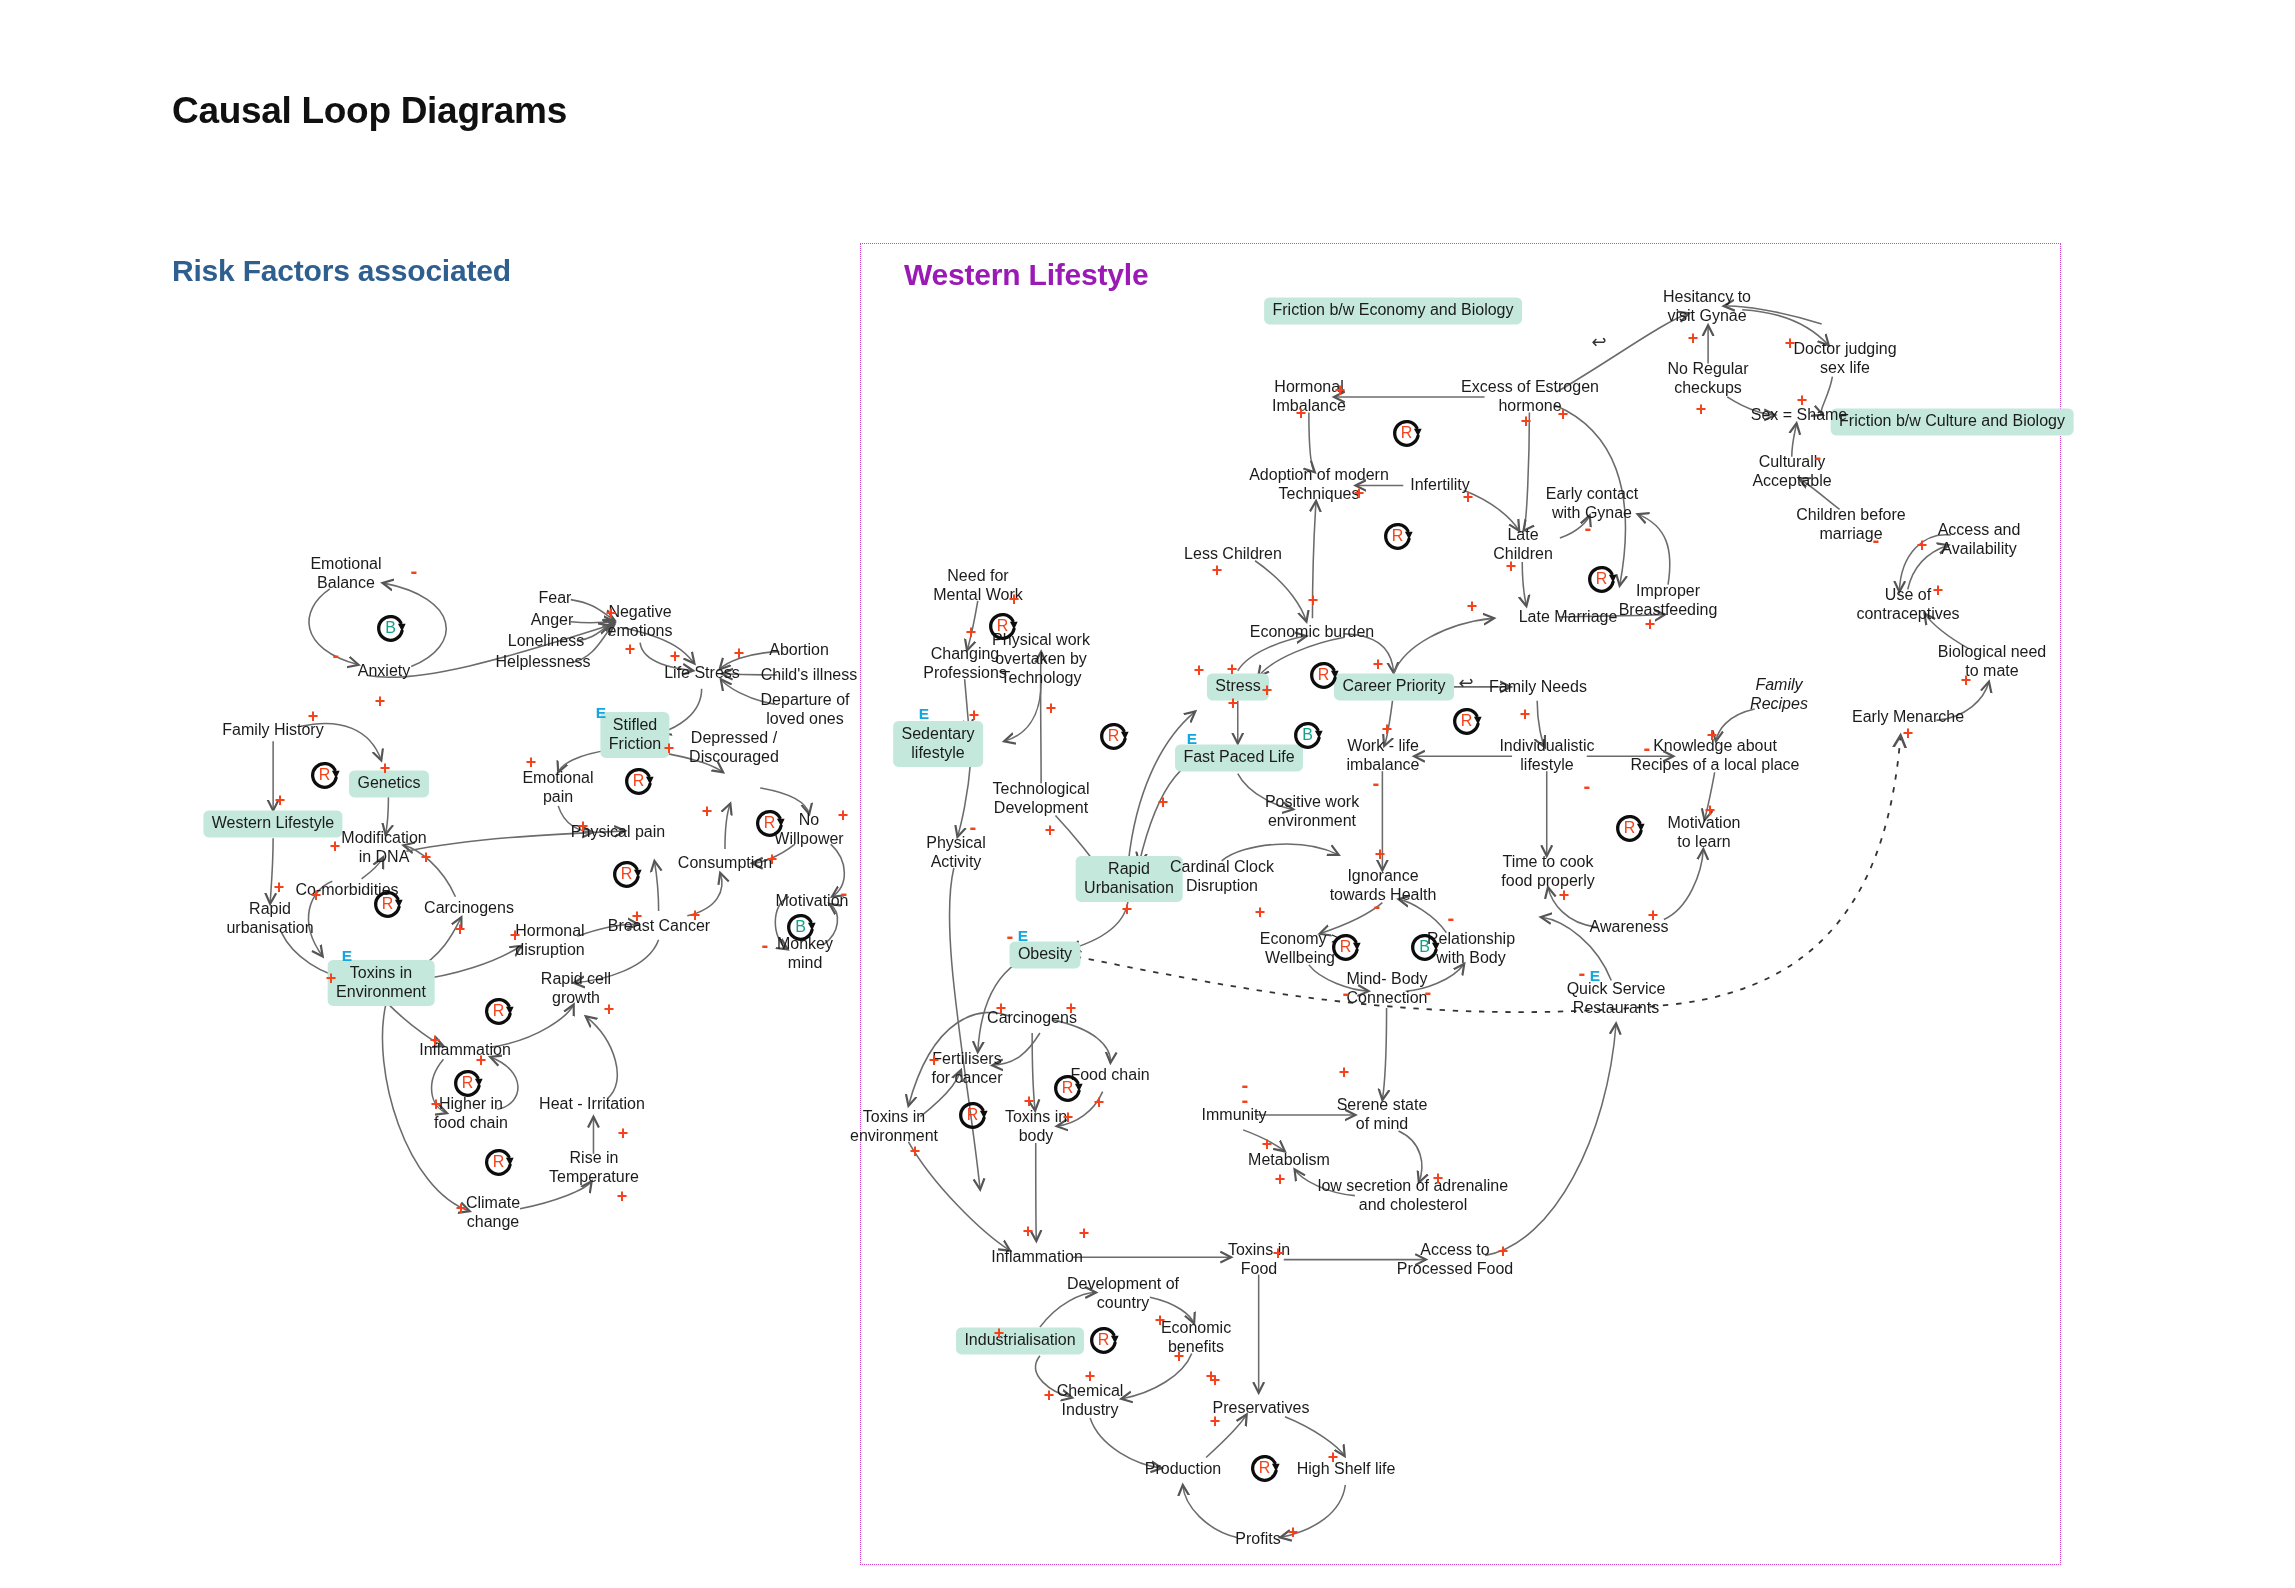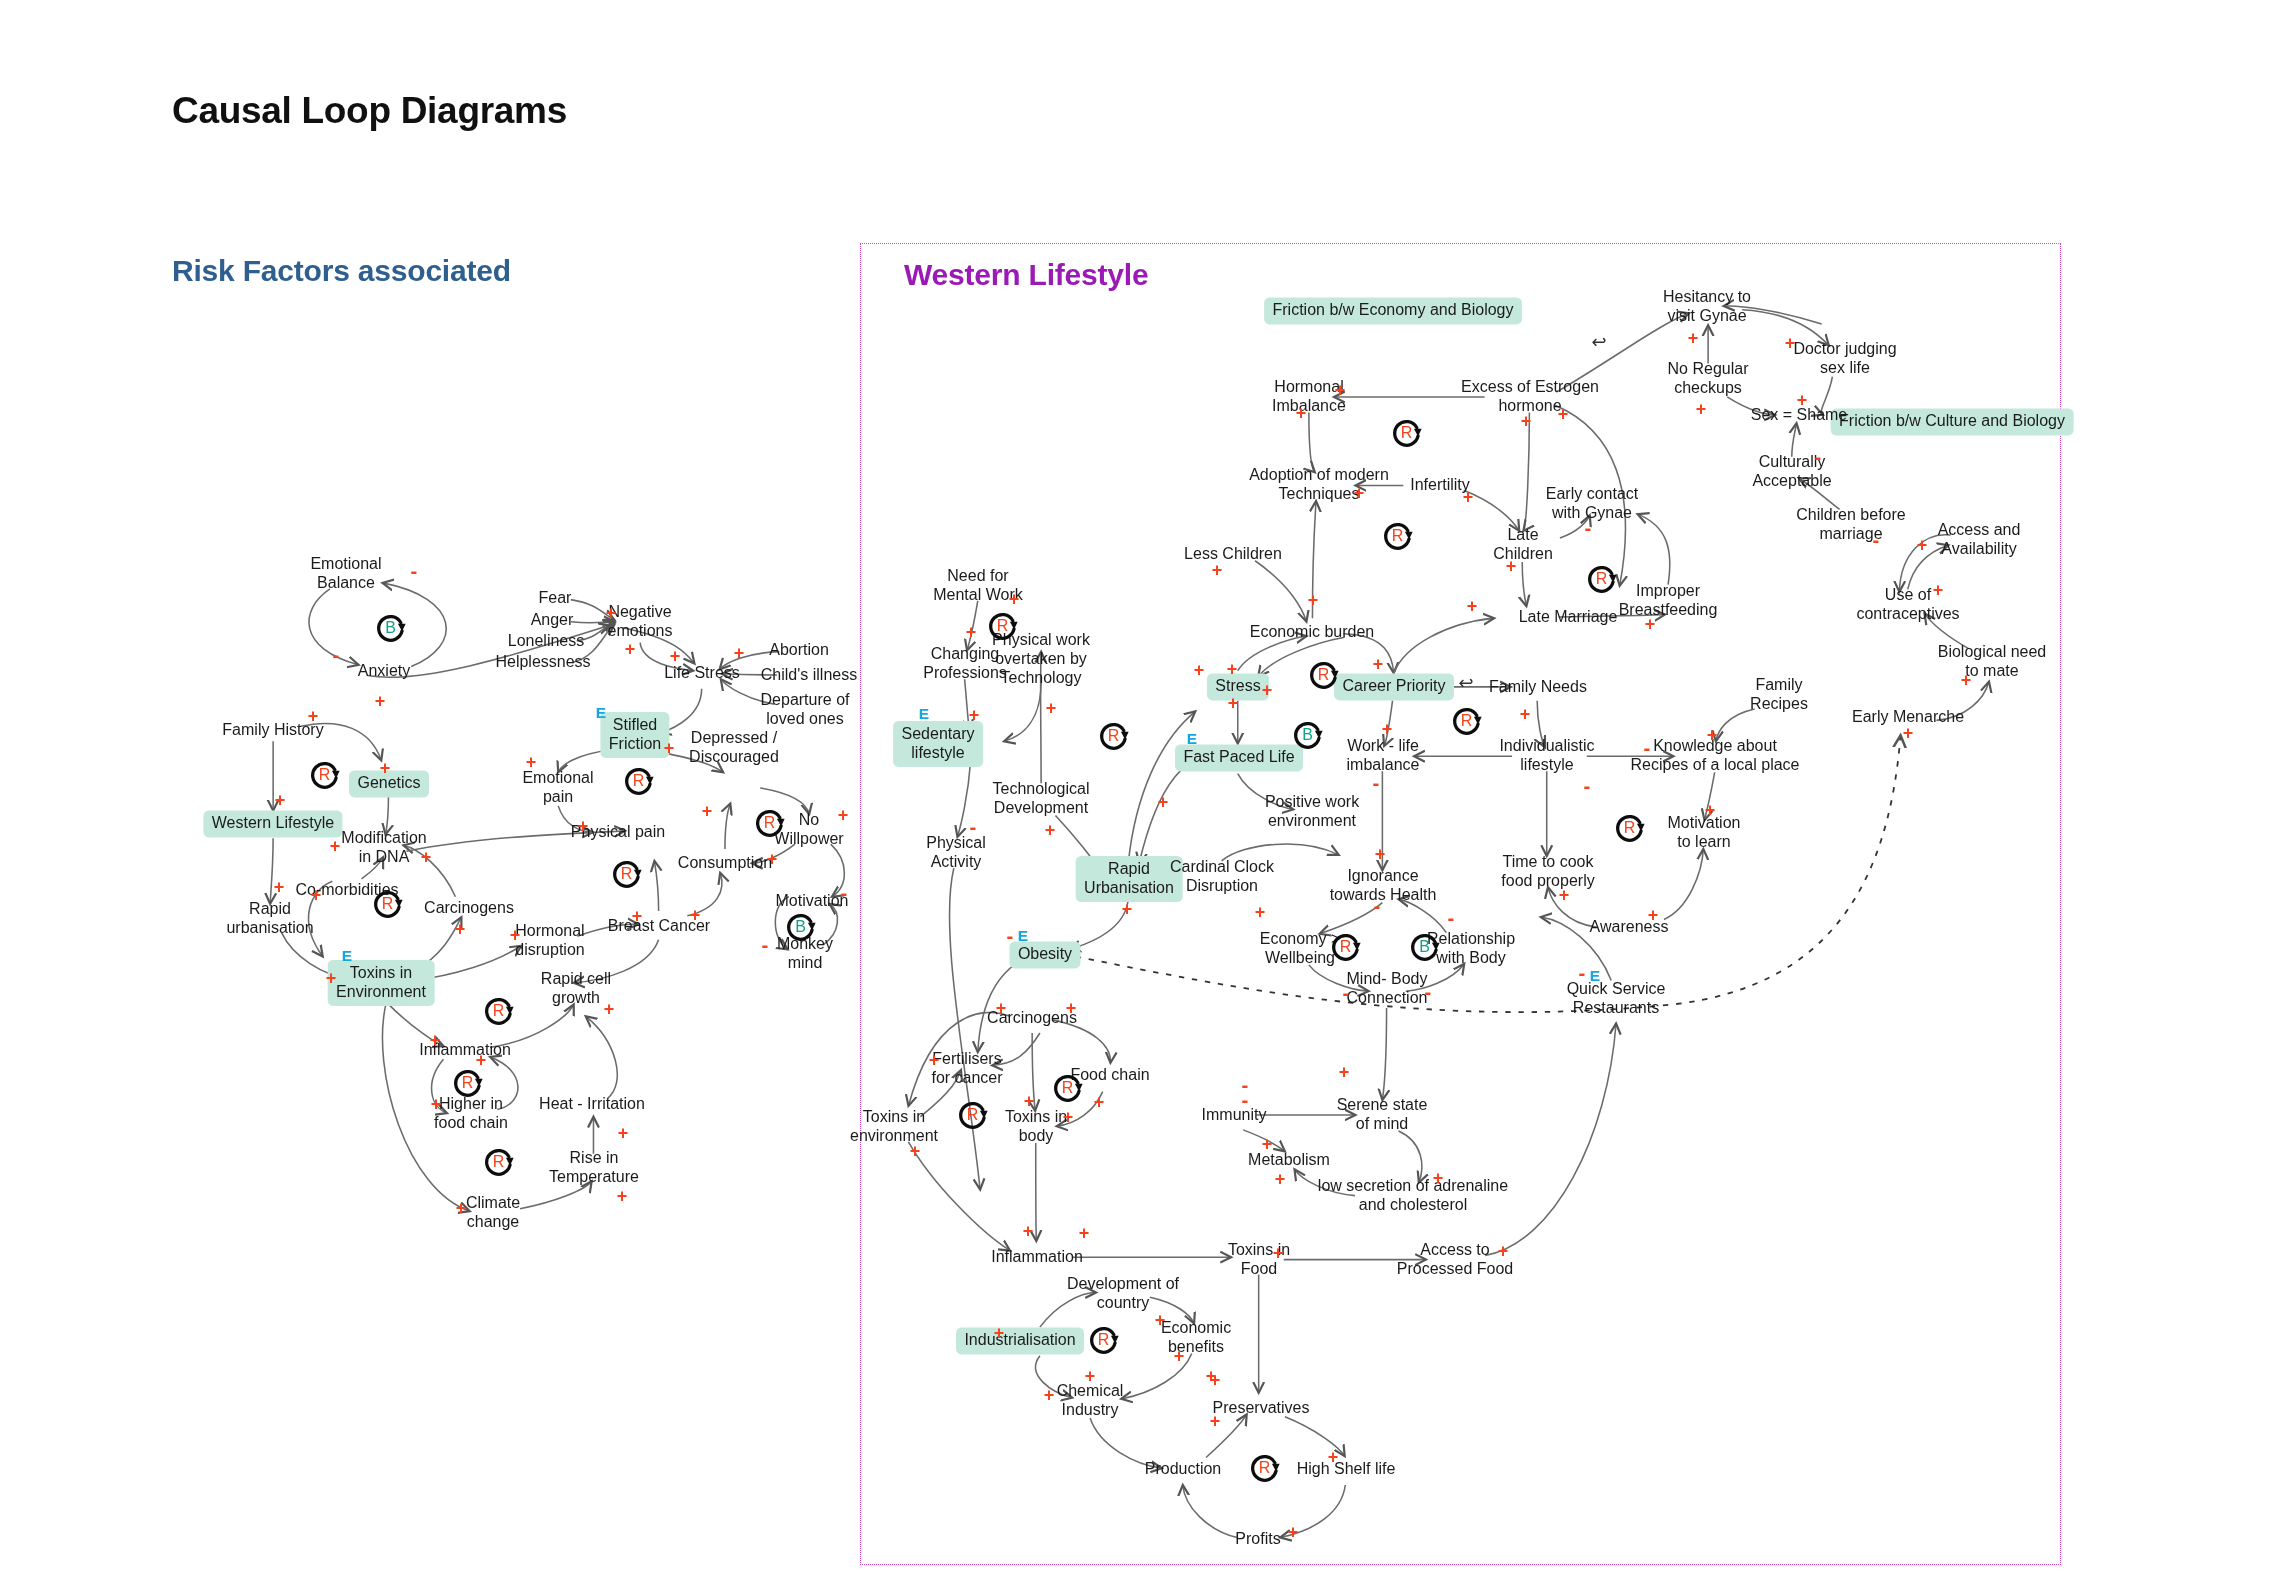--- a/index.html
+++ b/index.html
@@ -335,21 +335,21 @@
     <div class="node" style="left: 1222px; top: 877px;">Cardinal Clock
 Disruption</div>
     <div class="node boxed" style="left: 1394px; top: 687px;">Career Priority</div>
     <div class="node" style="left: 1538px; top: 687px;">Family Needs</div>
     <div class="node" style="left: 1383px; top: 756px;">Work - life
 imbalance</div>
     <div class="node" style="left: 1547px; top: 756px;">Individualistic
 lifestyle</div>
     <div class="node" style="left: 1715px; top: 756px;">Knowledge about
 Recipes of a local place</div>
-    <div class="node" style="left: 1779px; top: 695px;">Family
+    <div class="node" style="left: 1779px; top: 695px; font-style: italic;">Family
 Recipes</div>
     <div class="node" style="left: 1704px; top: 833px;">Motivation
 to learn</div>
     <div class="node" style="left: 1629px; top: 927px;">Awareness</div>
     <div class="node" style="left: 1548px; top: 872px;">Time to cook
 food properly</div>
     <div class="node" style="left: 1383px; top: 886px;">Ignorance
 towards Health</div>
     <div class="node" style="left: 1300px; top: 949px;">Economy &gt;
 Wellbeing</div>

